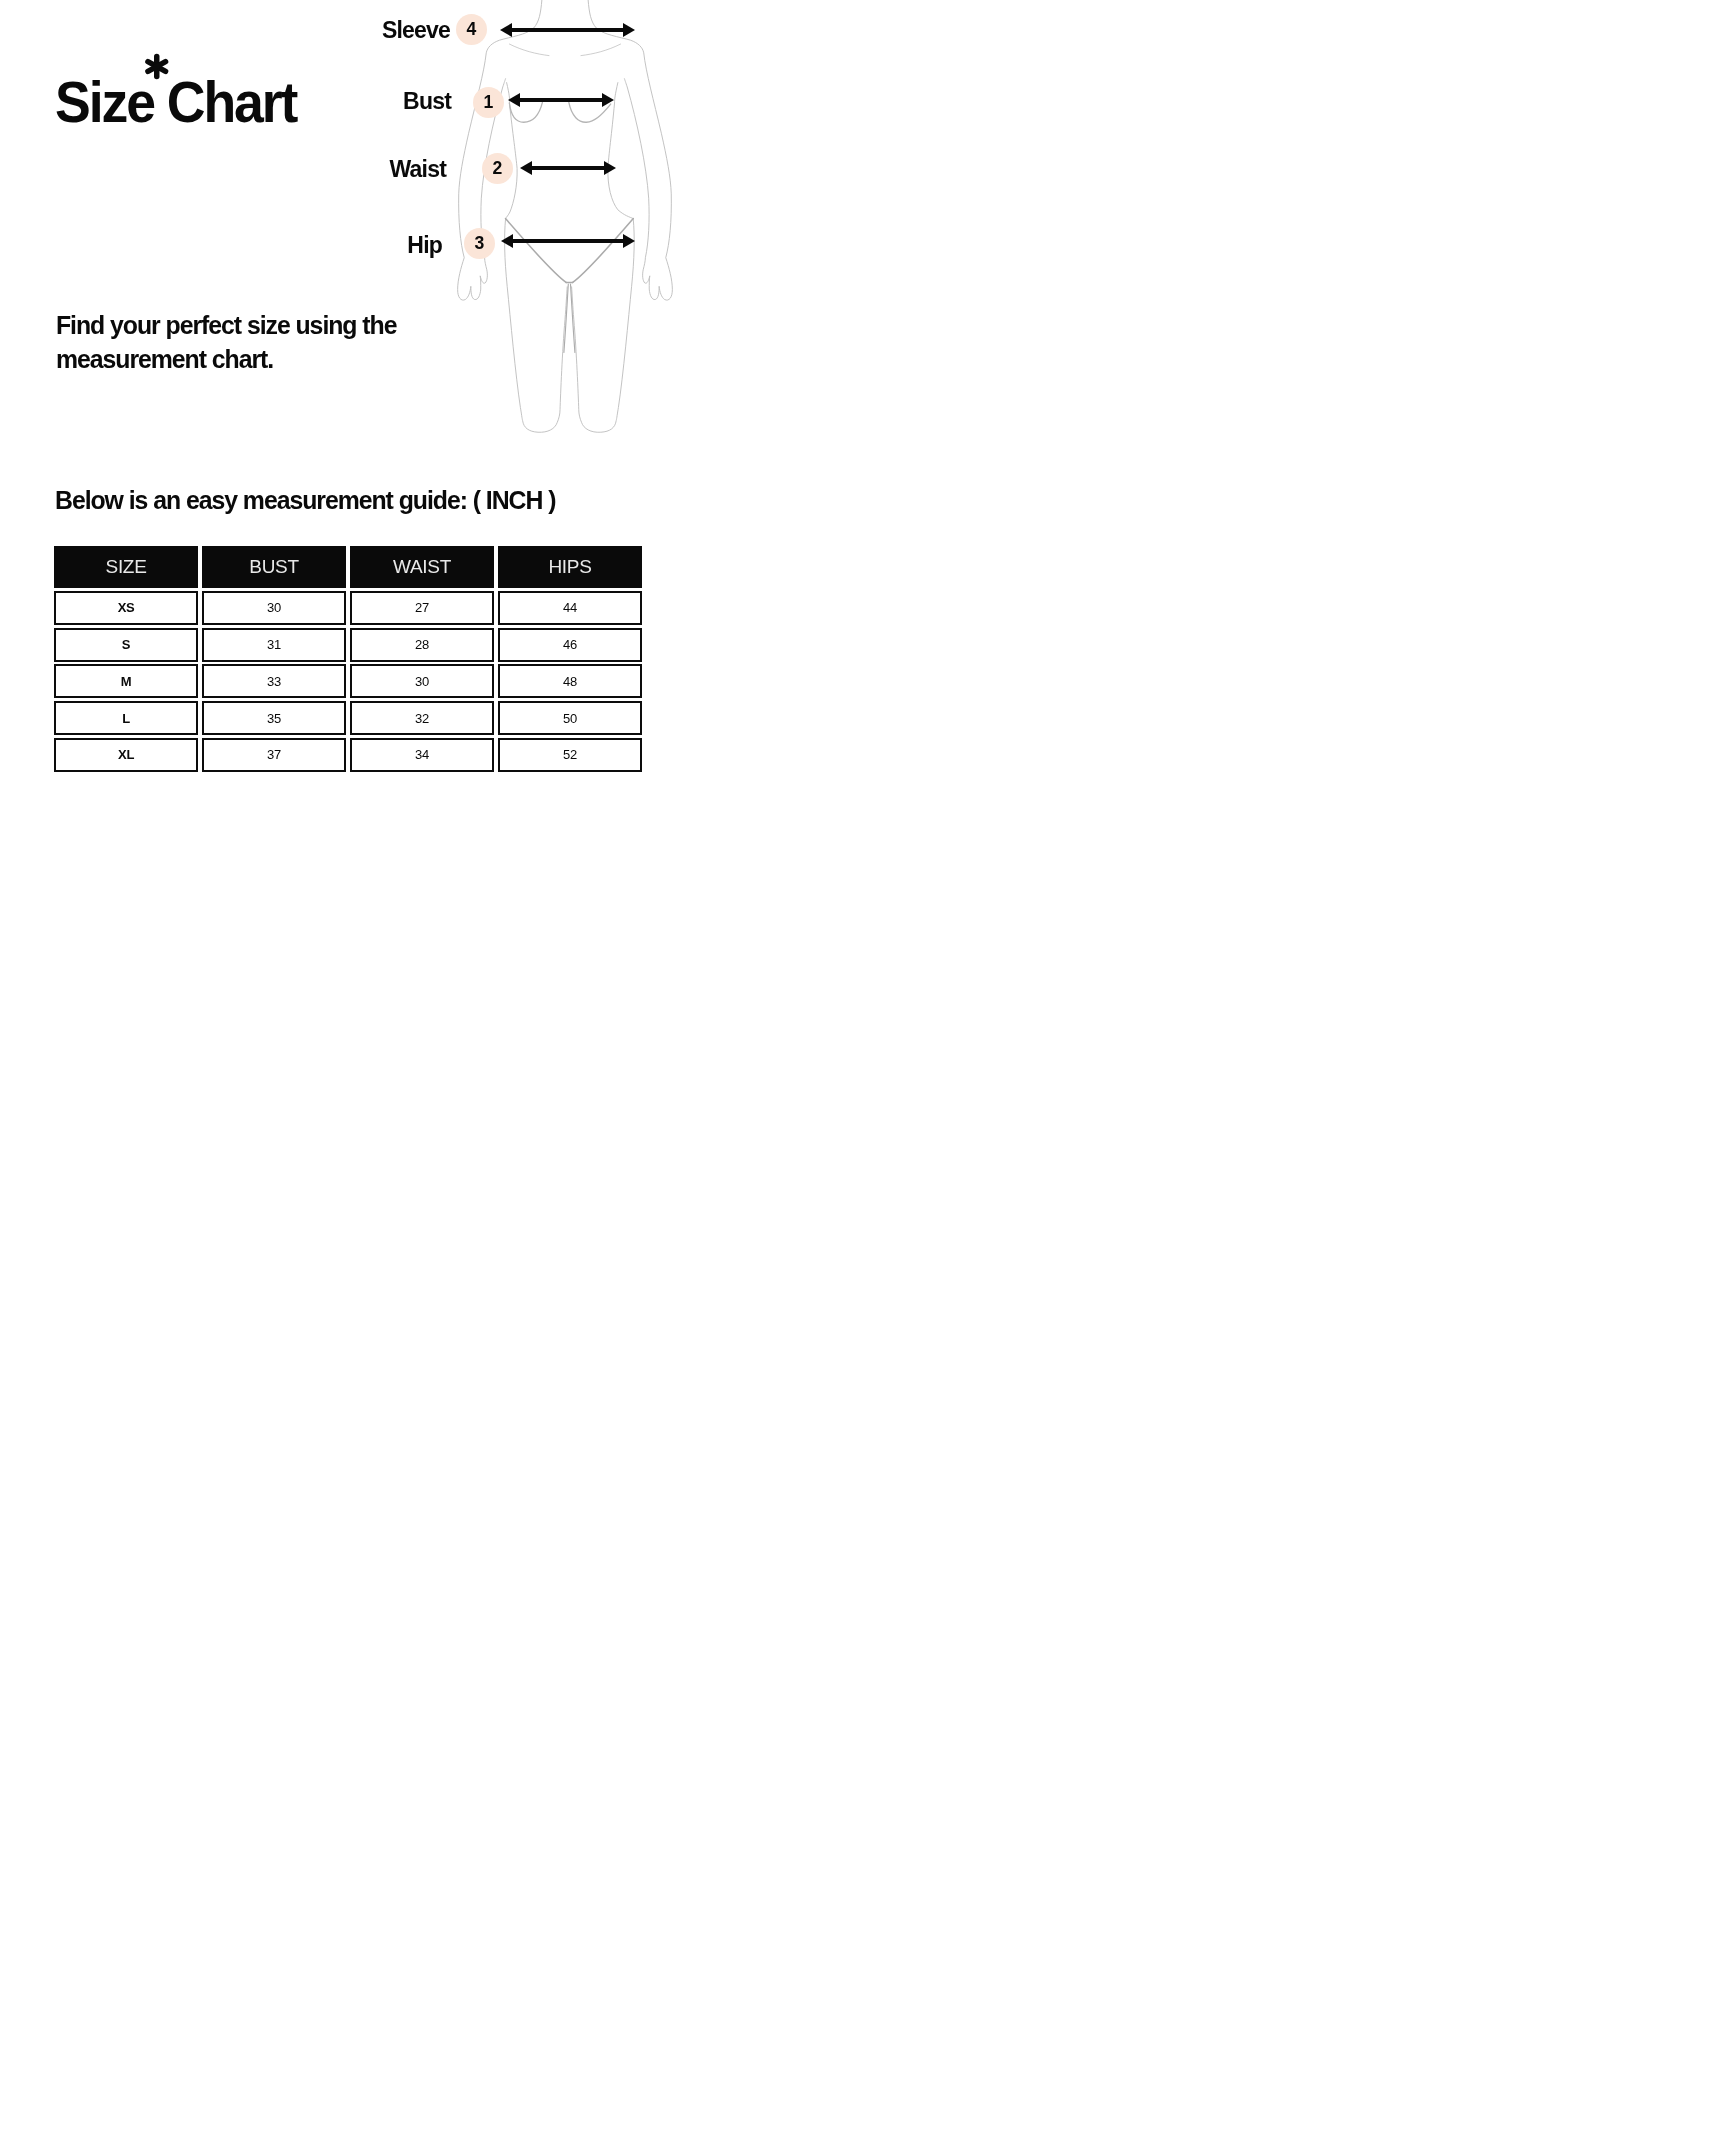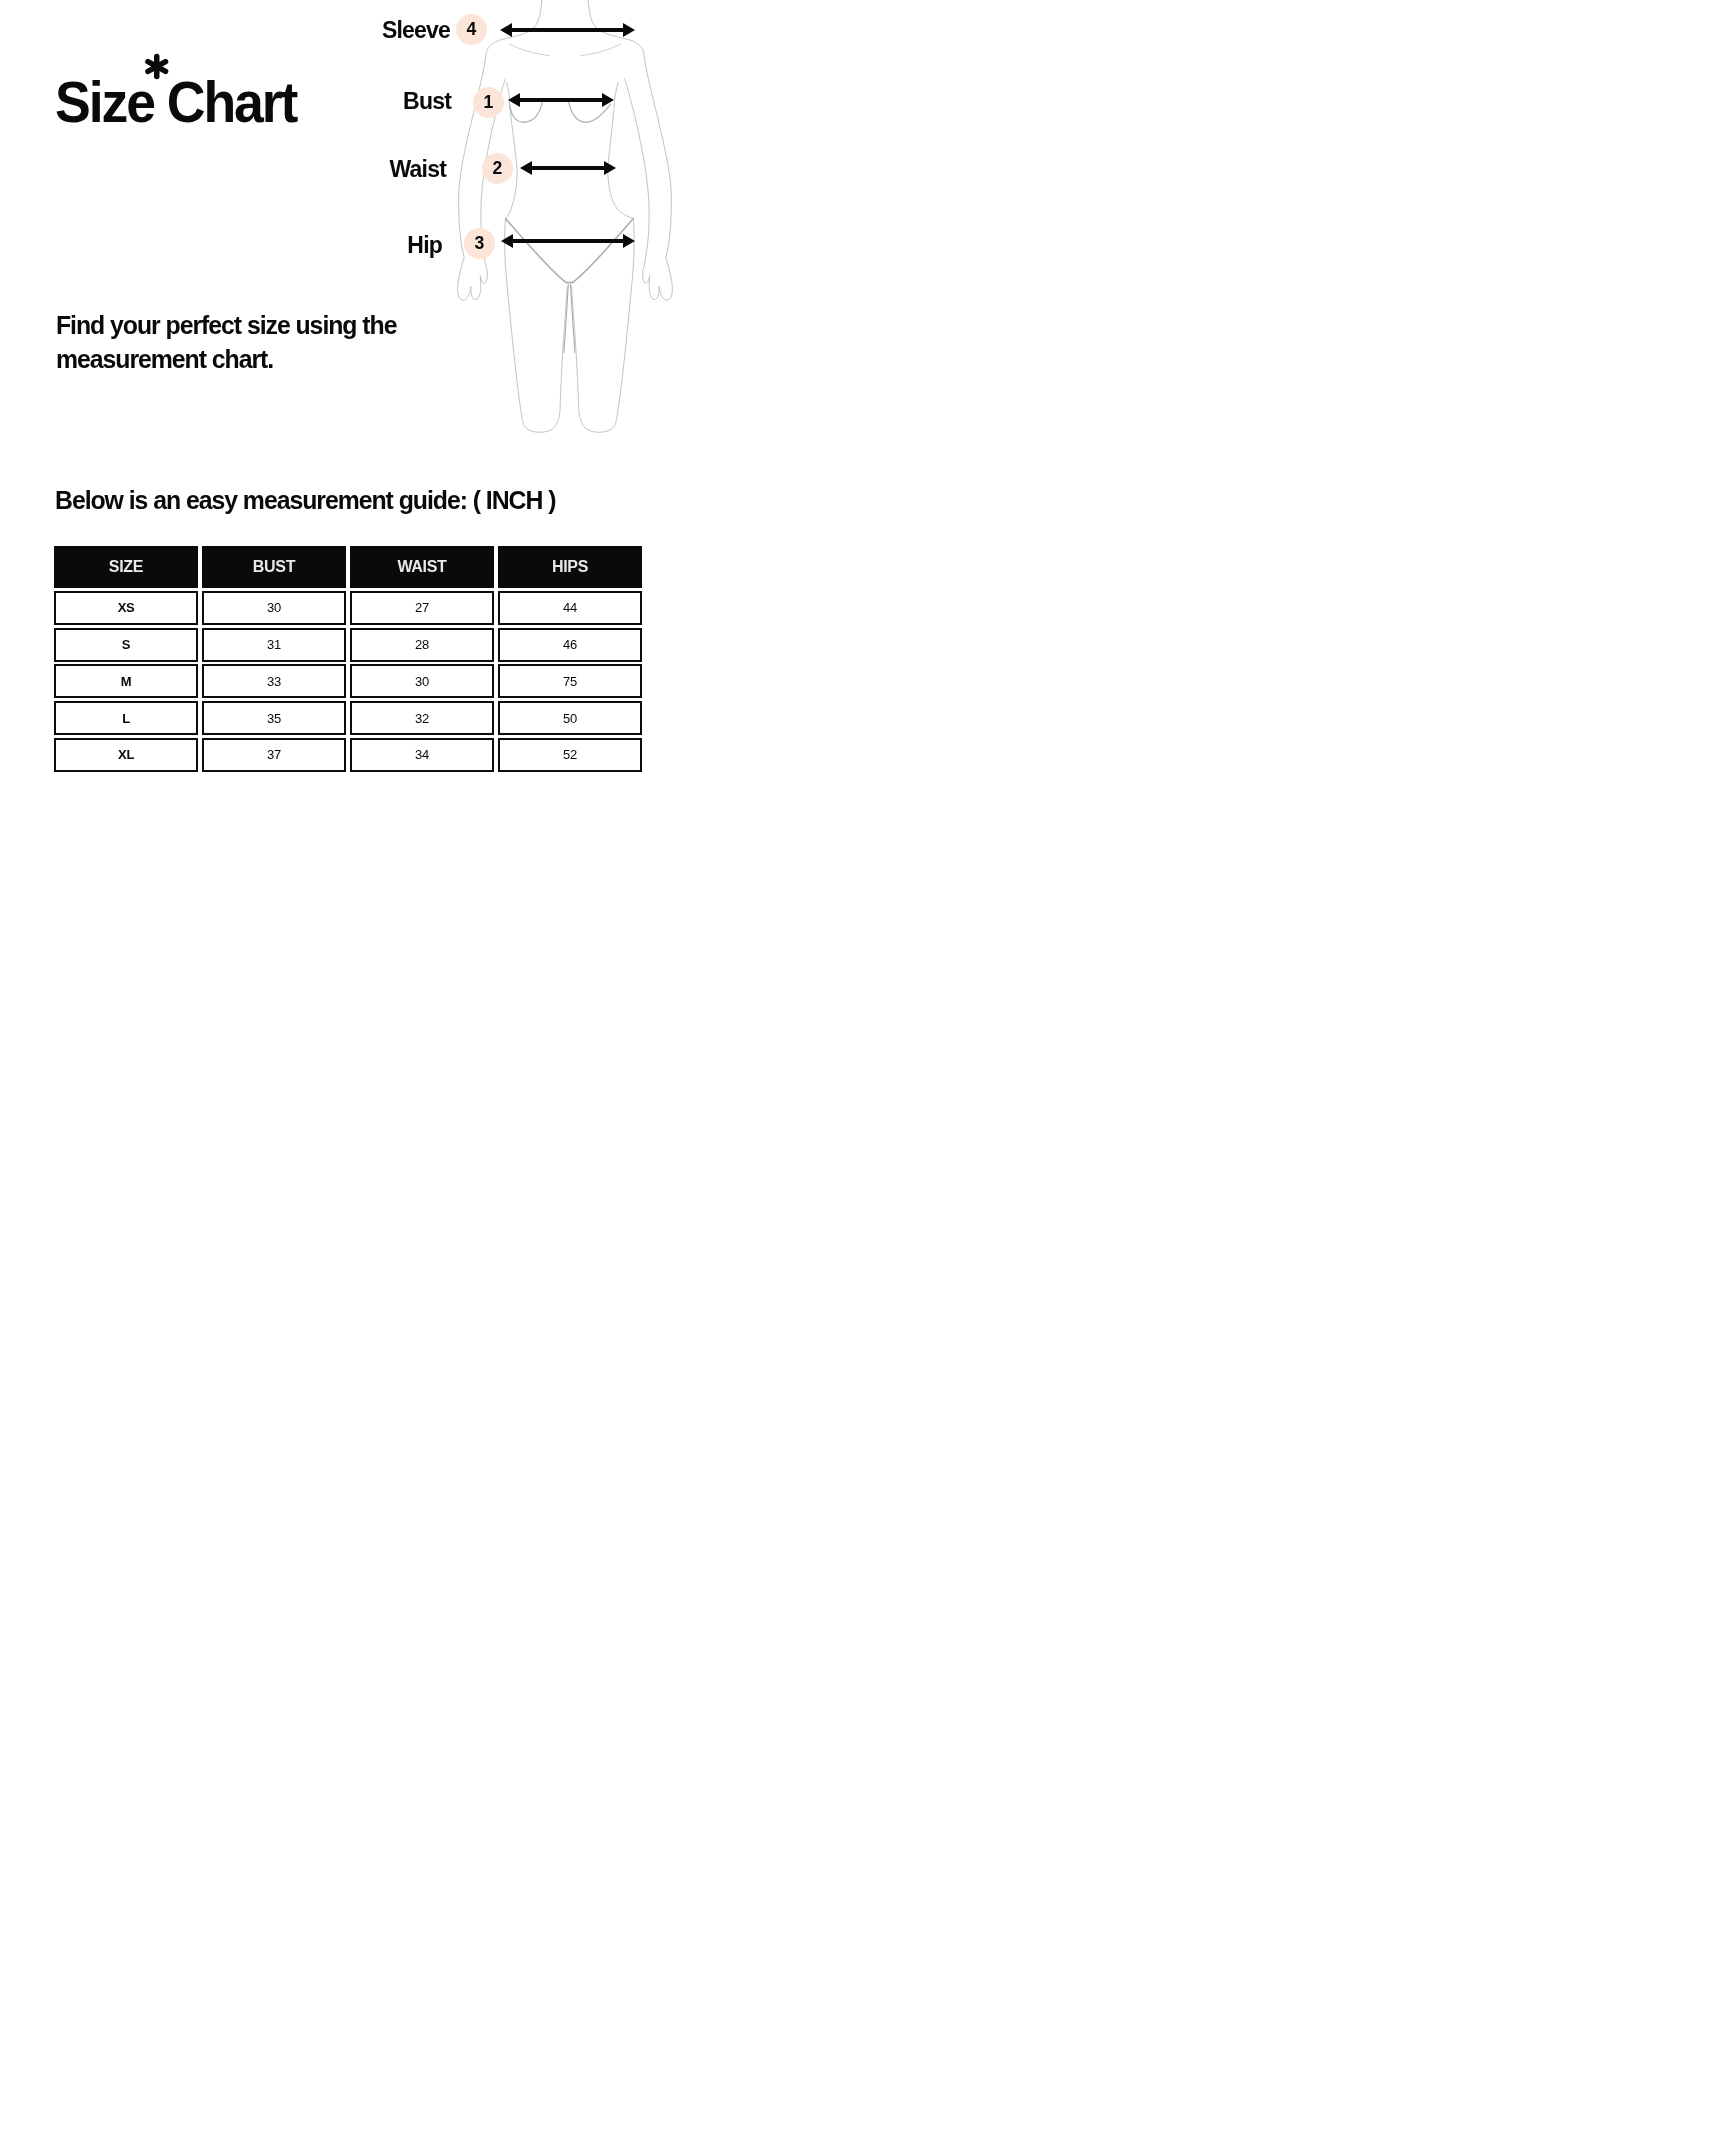--- a/index.html
+++ b/index.html
@@ -66,21 +66,21 @@
   }
   .size-table{
     position:absolute;left:54px;top:546px;width:588px;
     display:grid;grid-template-columns:repeat(4,1fr);
     grid-template-rows:42px repeat(5,34px);
     column-gap:3.9px;row-gap:2.8px;
   }
   .th{
     background:var(--table-header-bg);color:var(--table-header-text);
     display:flex;align-items:center;justify-content:center;
-    font-size:16px;font-weight:700;letter-spacing:-0.3px;
+    font-size:19px;font-weight:400;letter-spacing:-0.3px;
   }
   .td{
     background:var(--background);border:2.8px solid var(--cell-border);
     display:flex;align-items:center;justify-content:center;
     font-size:13px;font-weight:400;letter-spacing:-0.3px;
   }
   .td.size{font-weight:700;font-size:13px;}
 </style>
 </head>
 <body>
@@ -186,21 +186,21 @@
   <div class="td">44</div>
 
   <div class="td size">S</div>
   <div class="td">31</div>
   <div class="td">28</div>
   <div class="td">46</div>
 
   <div class="td size">M</div>
   <div class="td">33</div>
   <div class="td">30</div>
-  <div class="td">75</div>
+  <div class="td">48</div>
 
   <div class="td size">L</div>
   <div class="td">35</div>
   <div class="td">32</div>
   <div class="td">50</div>
 
   <div class="td size">XL</div>
   <div class="td">37</div>
   <div class="td">34</div>
   <div class="td">52</div>

